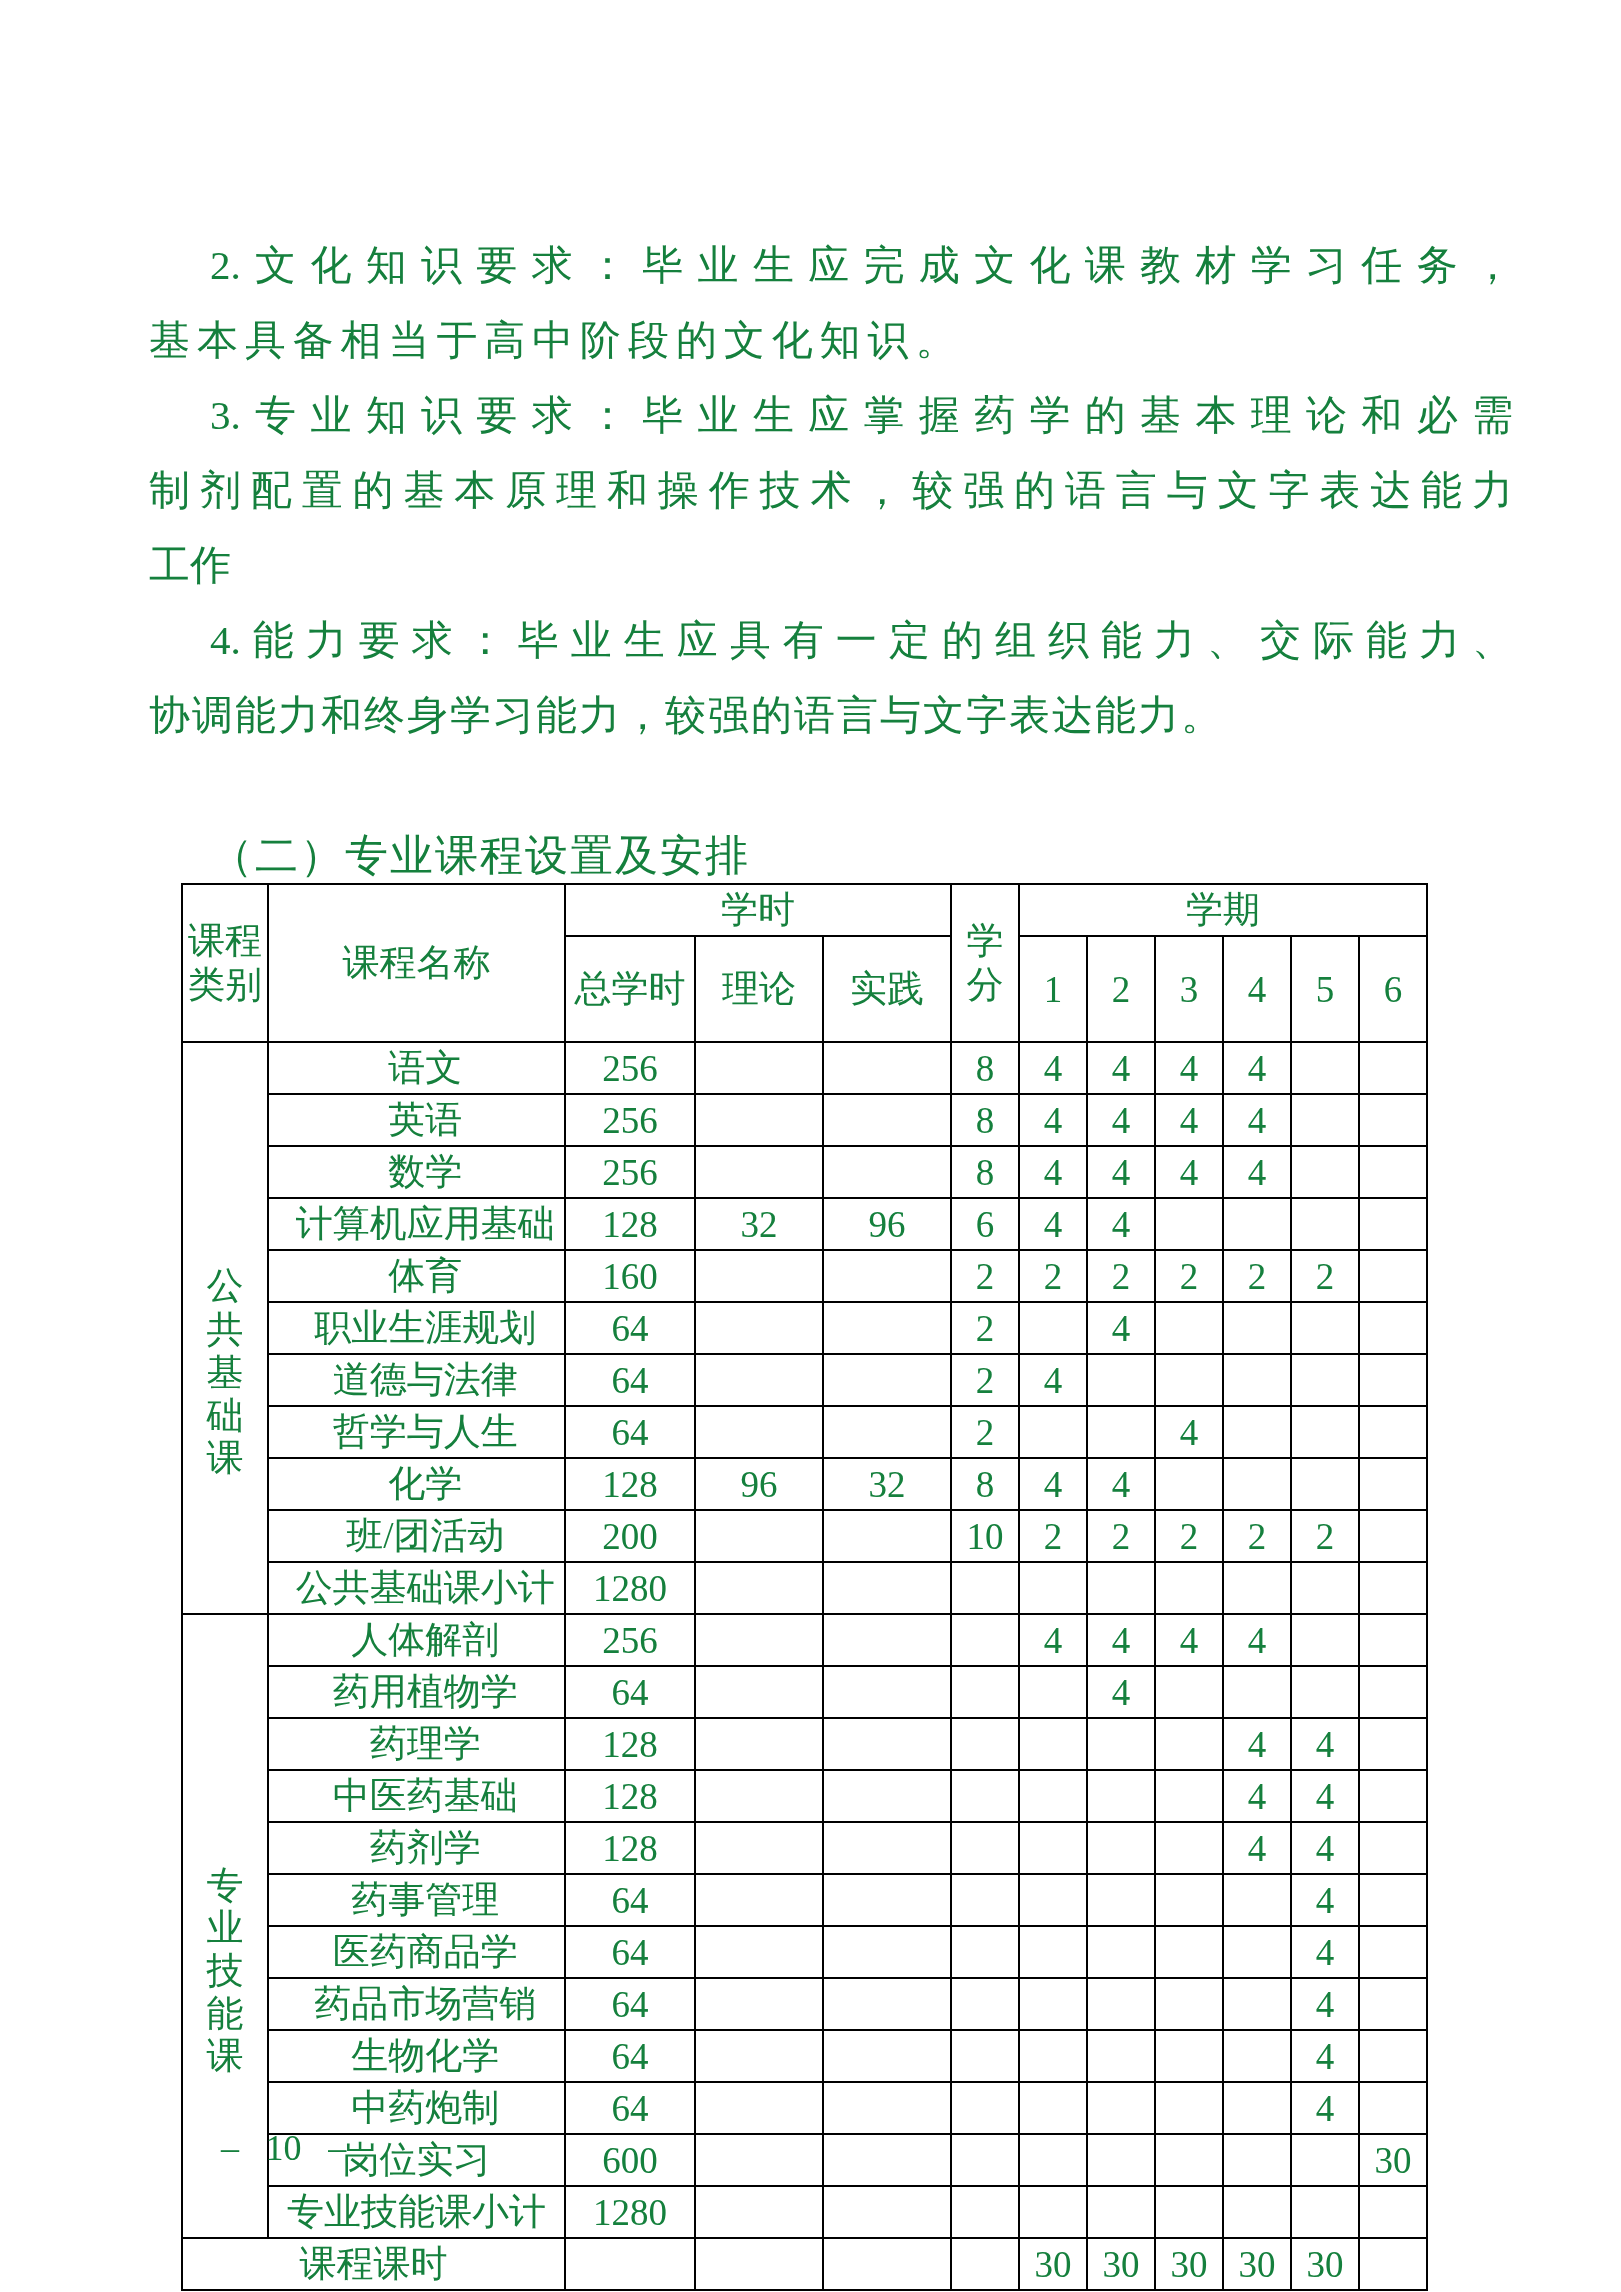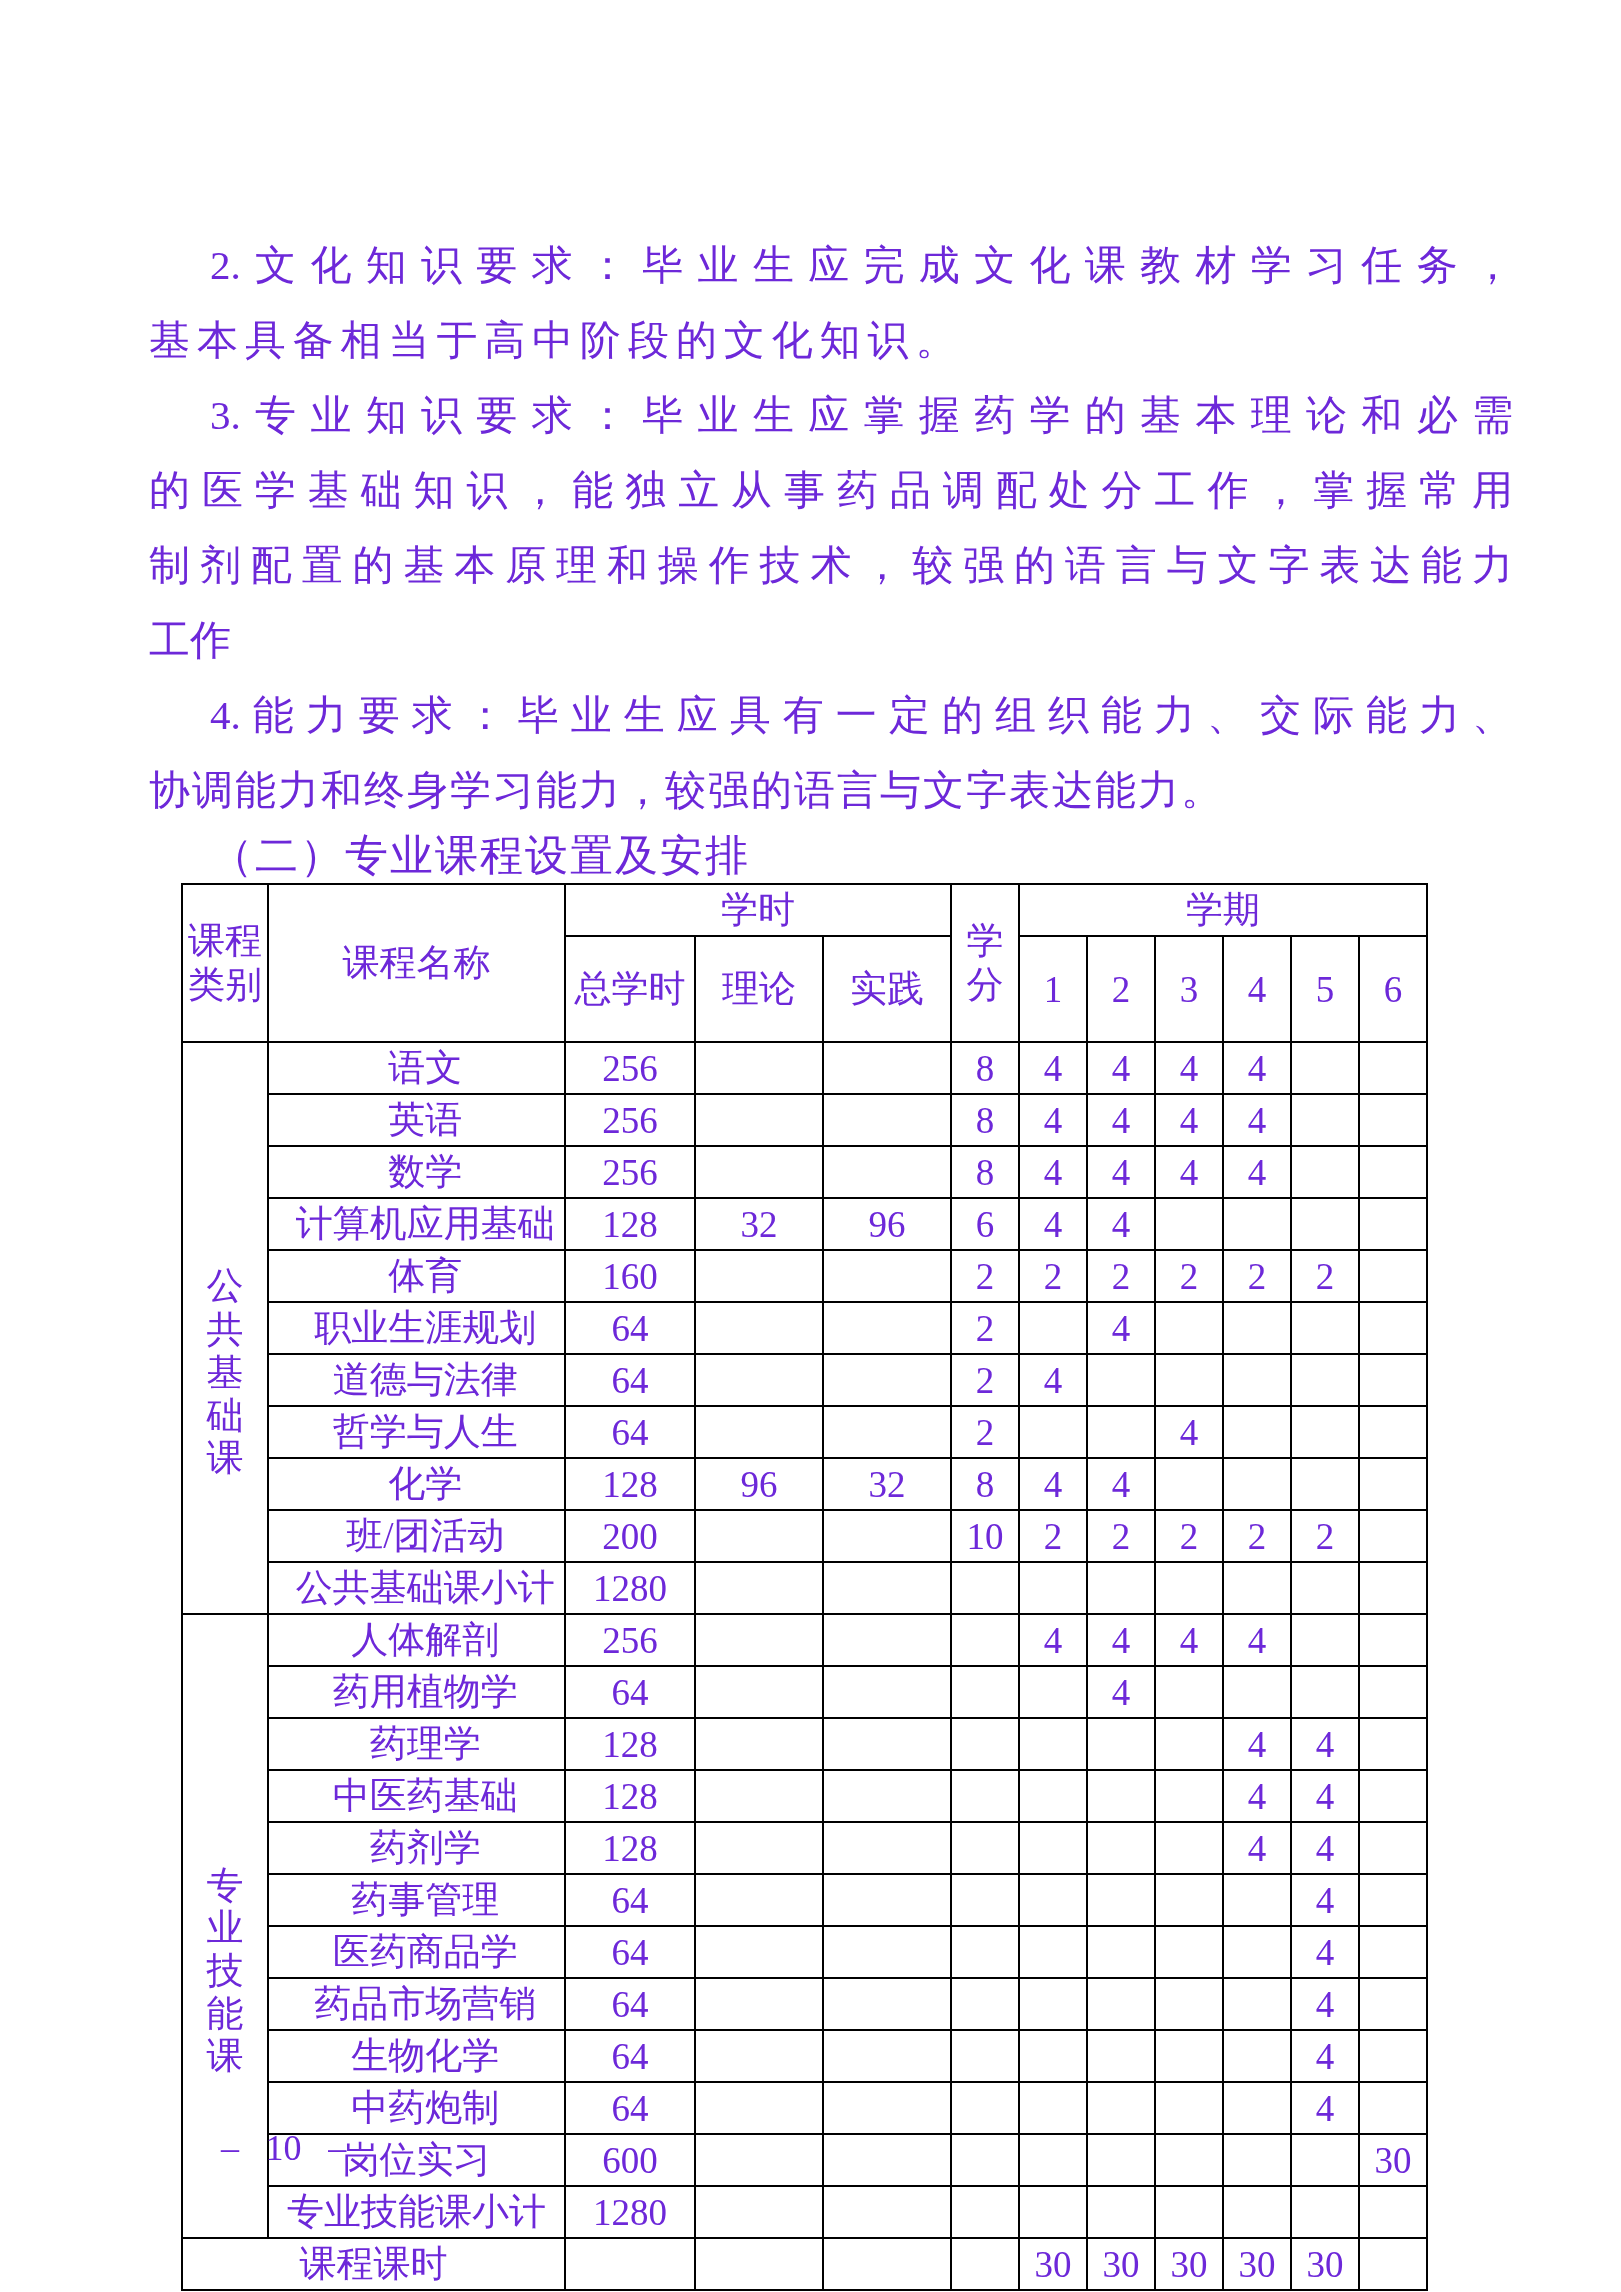--- a/index.html
+++ b/index.html
@@ -1,18 +1,18 @@
 <!DOCTYPE html>
 <html><head>
 <meta charset="utf-8">
 <style>
   html,body { margin:0; padding:0; background:#888; }
   .page {
     position:relative; width:1621px; height:2293px; margin:0 auto;
-    background:#ffffff; color:#6d28d9;
+    background:#ffffff; color:#15803d;
     font-family:"Liberation Serif","DejaVu Serif",serif;
   }
   
   .body-text { position:absolute; left:149px; top:228px; width:1364px; font-size:41px; }
   .line { height:75px; line-height:75px; white-space:nowrap; }
   .line.fill { white-space:normal; text-align:justify; text-align-last:justify; }
   .indent { text-indent:61px; }
   .ls7 { letter-spacing:6.9px; }
   .ls2 { letter-spacing:2px; }
   .section-heading { position:absolute; left:210px; top:828px; font-size:43px; letter-spacing:2px; line-height:55px; }
@@ -41,21 +41,20 @@
 </style>
 </head>
 <body>
 
 <div class="page">
 
   <div class="body-text">
     <div class="line indent fill">2.文化知识要求：毕业生应完成文化课教材学习任务，</div>
     <div class="line ls7">基本具备相当于高中阶段的文化知识。</div>
     <div class="line indent fill">3.专业知识要求：毕业生应掌握药学的基本理论和必需</div>
-    <div class="line fill">的医学基础知识，能独立从事药品调配处分工作，掌握常用</div>
     <div class="line fill">制剂配置的基本原理和操作技术，较强的语言与文字表达能力</div>
     <div class="line">工作</div>
     <div class="line indent fill">4.能力要求：毕业生应具有一定的组织能力、交际能力、</div>
     <div class="line ls2">协调能力和终身学习能力，较强的语言与文字表达能力。</div>
   </div>
 
   <div class="section-heading">（二）专业课程设置及安排</div>
 
   <table class="curriculum">
     <colgroup>

